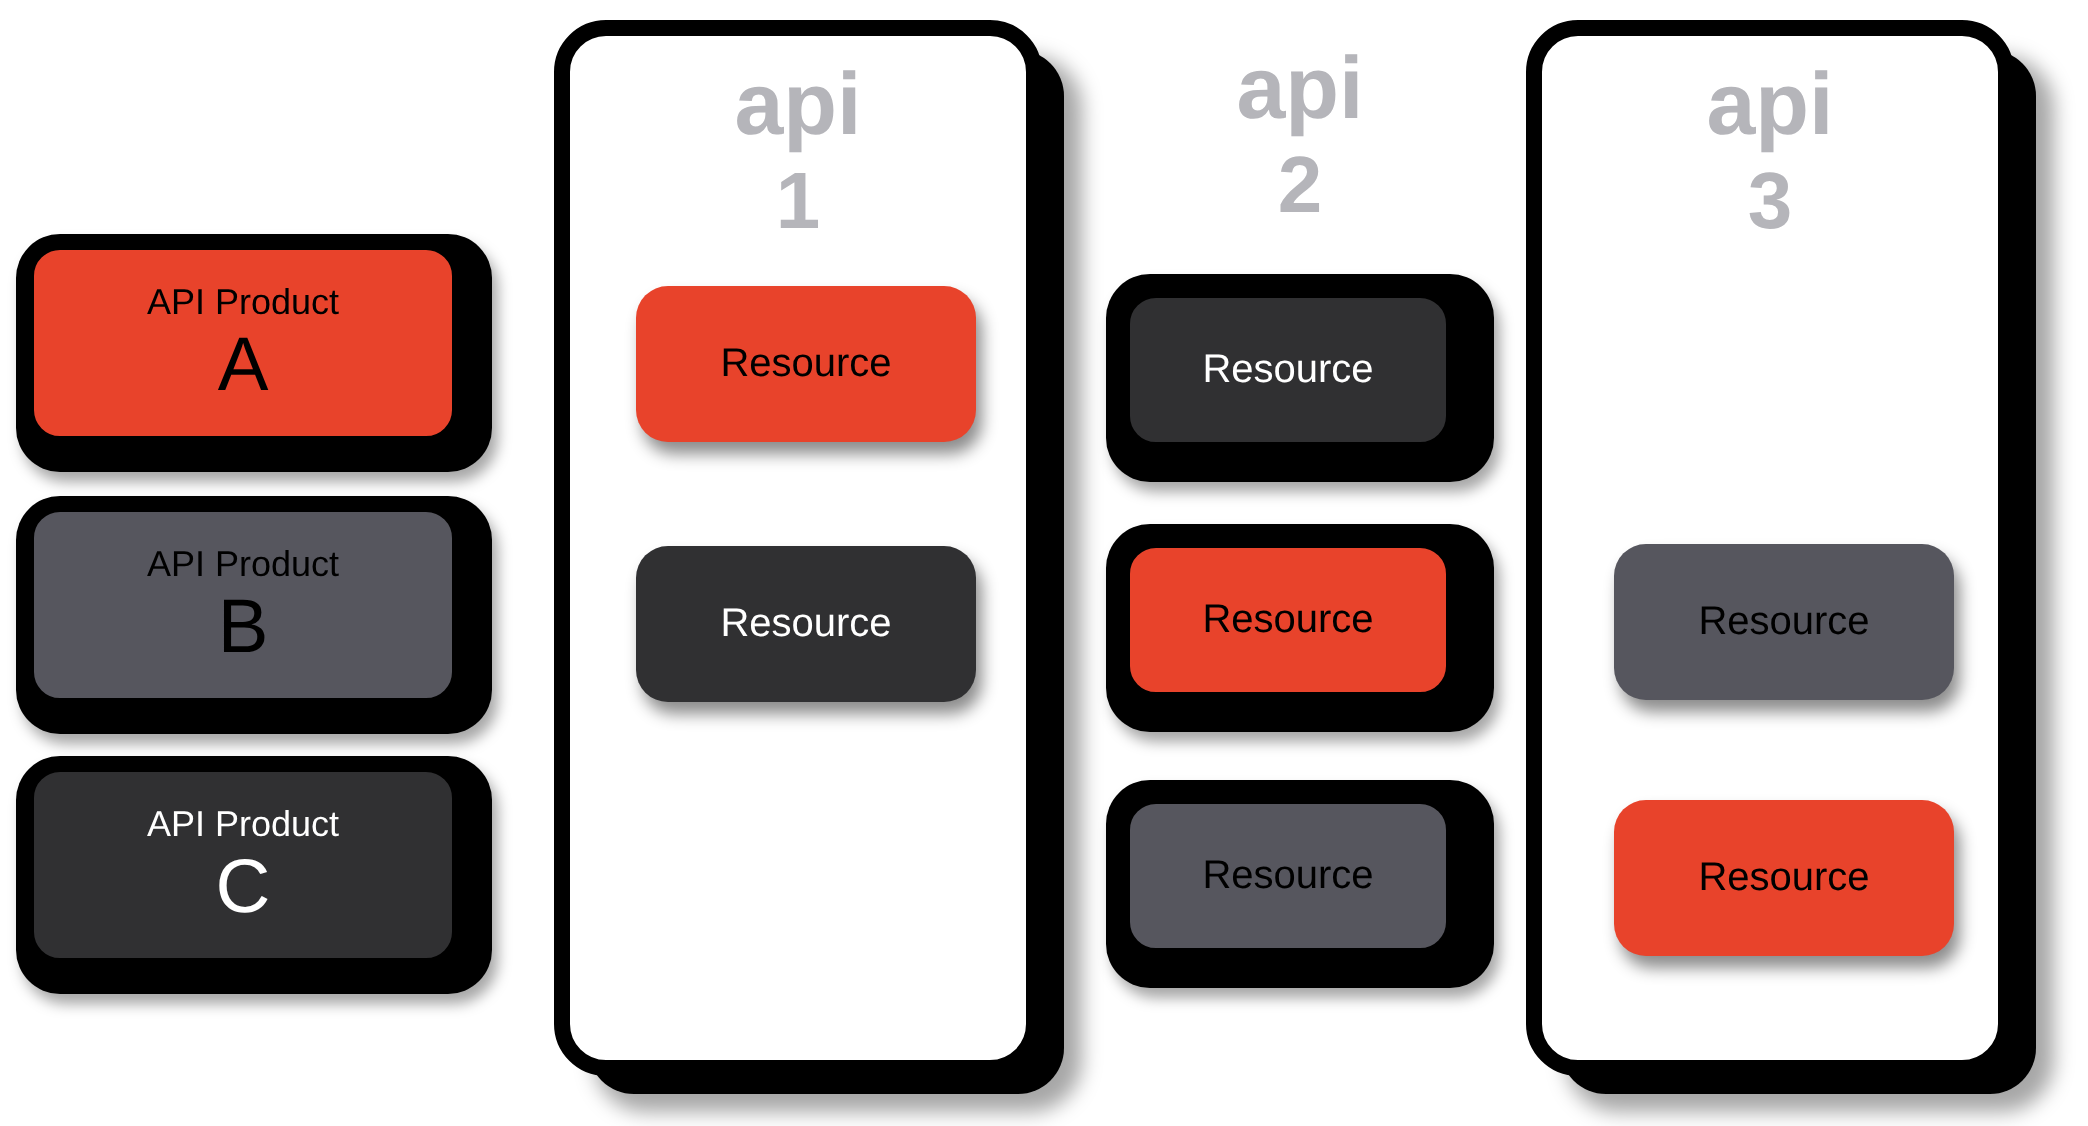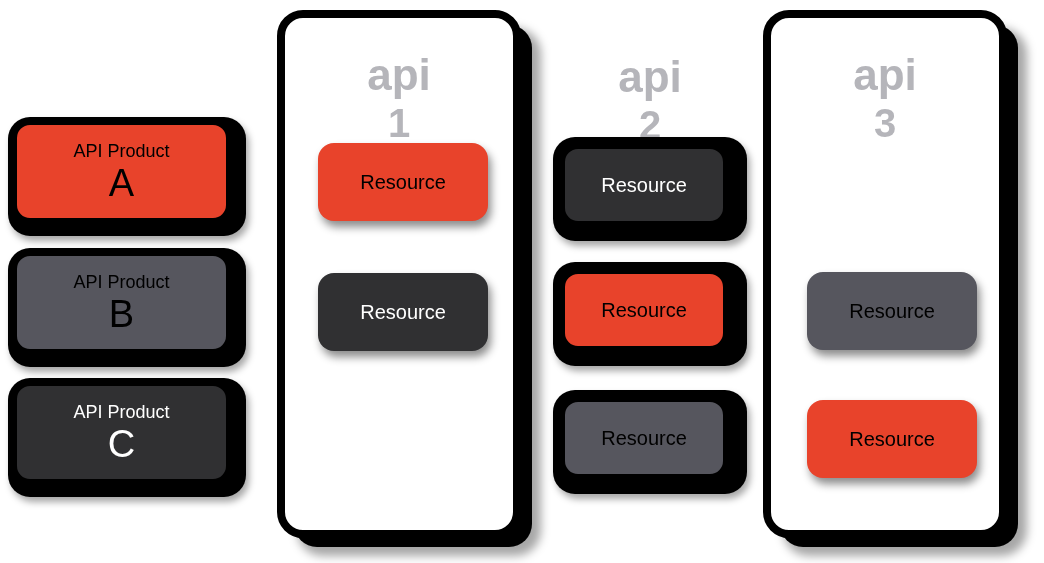--- a/index.html
+++ b/index.html
@@ -37,21 +37,21 @@
     box-shadow:14px 12px 0 -3px #000, 20px 18px 10px rgba(0,0,0,.35);
   }
 
   
   .api-header{
     color:#B5B5BA;
     font-weight:700;
     text-align:center;
   }
   .panel .api-header{margin-top:10px;}
-  .api-word{font-size:44px;line-height:50px;margin-top:32px;}
+  .api-word{font-size:44px;line-height:50px;}
   .api-num{font-size:40px;line-height:46px;}
   .api2-header{
     position:absolute;left:553px;top:20px;width:194px;
   }
 
   
   .resource-soft{
     position:absolute;
     width:170px;height:78px;
     border-radius:16px;

